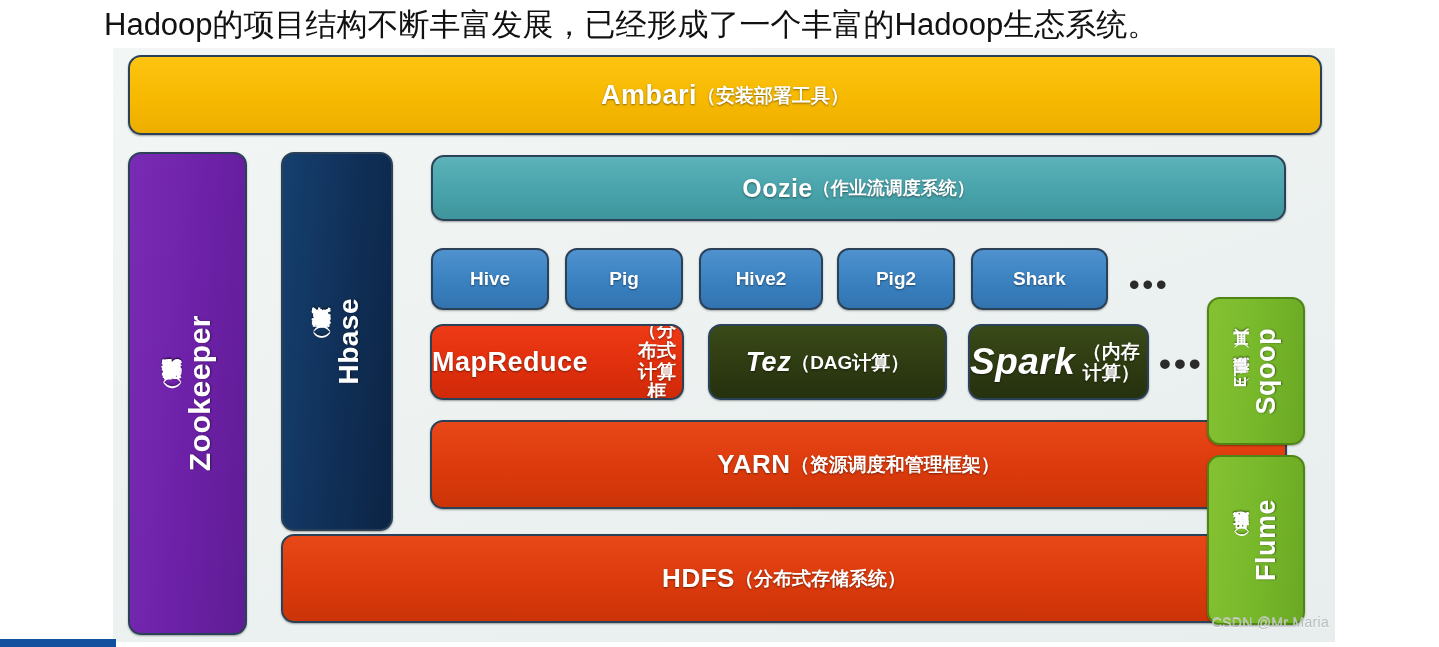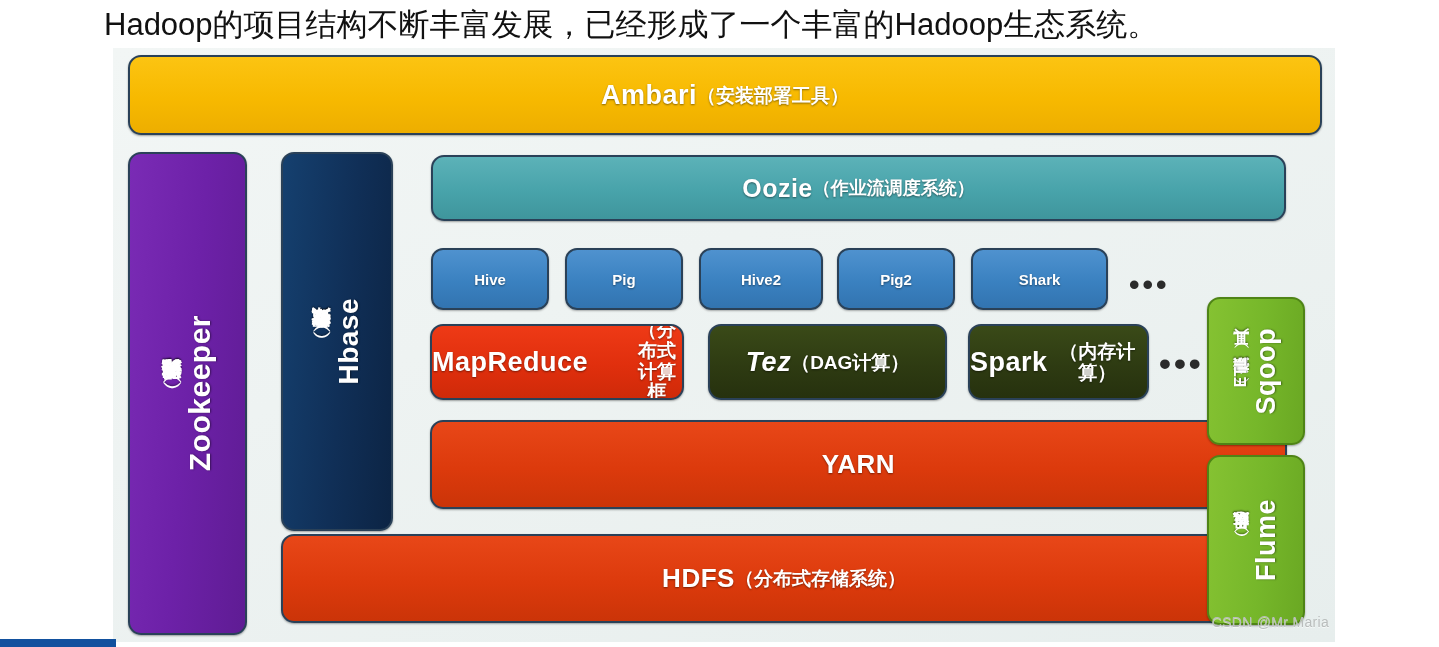--- a/index.html
+++ b/index.html
@@ -105,21 +105,21 @@
   .chip {
     position: absolute;
     box-sizing: border-box;
     top: 200px;
     height: 62px;
     border-radius: 12px;
     border: 2px solid #2a4158;
     background: linear-gradient(180deg, #4f92cf 0%, #3a81c0 55%, #3274b0 100%);
     color: #ffffff;
     font-weight: bold;
-    font-size: 15px;
+    font-size: 19px;
     display: flex;
     align-items: center;
     justify-content: center;
     text-shadow: 0 1px 2px rgba(0,0,0,0.45);
     box-shadow: 0 1px 2px rgba(0,0,0,0.3);
   }
 
   #mapreduce {
     left: 317px; top: 276px; width: 254px; height: 76px;
     background: linear-gradient(180deg, #ee3a16 0%, #e02f0d 55%, #cf2a09 100%);
@@ -132,21 +132,21 @@
     left: 595px; top: 276px; width: 239px; height: 76px;
     background: linear-gradient(180deg, #3a4a18 0%, #2e3b12 55%, #26310e 100%);
   }
   #tez .name { font-size: 27px; font-style: italic; }
   #tez .sub  { font-size: 19px; }
 
   #spark {
     left: 855px; top: 276px; width: 181px; height: 76px;
     background: linear-gradient(180deg, #3a4a18 0%, #2e3b12 55%, #26310e 100%);
   }
-  #spark .name { font-size: 27px; }
+  #spark .name { font-size: 37px; font-style: italic; }
   #spark .sub  { font-size: 19px; }
 
   #yarn {
     left: 317px; top: 372px; width: 857px; height: 89px;
     background: linear-gradient(180deg, #e84718 0%, #dc3a0c 55%, #cb3408 100%);
   }
   #yarn .name { font-size: 26px; }
   #yarn .sub  { font-size: 19px; }
 
   #hdfs {
@@ -281,20 +281,21 @@
 
   <div class="node" id="spark">
     <div class="name">Spark</div>
     <div class="sub">（内存计算）</div>
   </div>
 
   <div class="dots" id="dots-engines">•••</div>
 
   <div class="node" id="yarn">
     <div class="name">YARN</div>
+    <div class="sub">（资源调度和管理框架）</div>
   </div>
 
   <div class="node" id="hdfs">
     <div class="name">HDFS</div>
     <div class="sub">（分布式存储系统）</div>
   </div>
 
   <div class="node vert" id="sqoop">
     <div class="vstack">
       <div class="vrot name" style="font-size:27px;">Sqoop</div>

